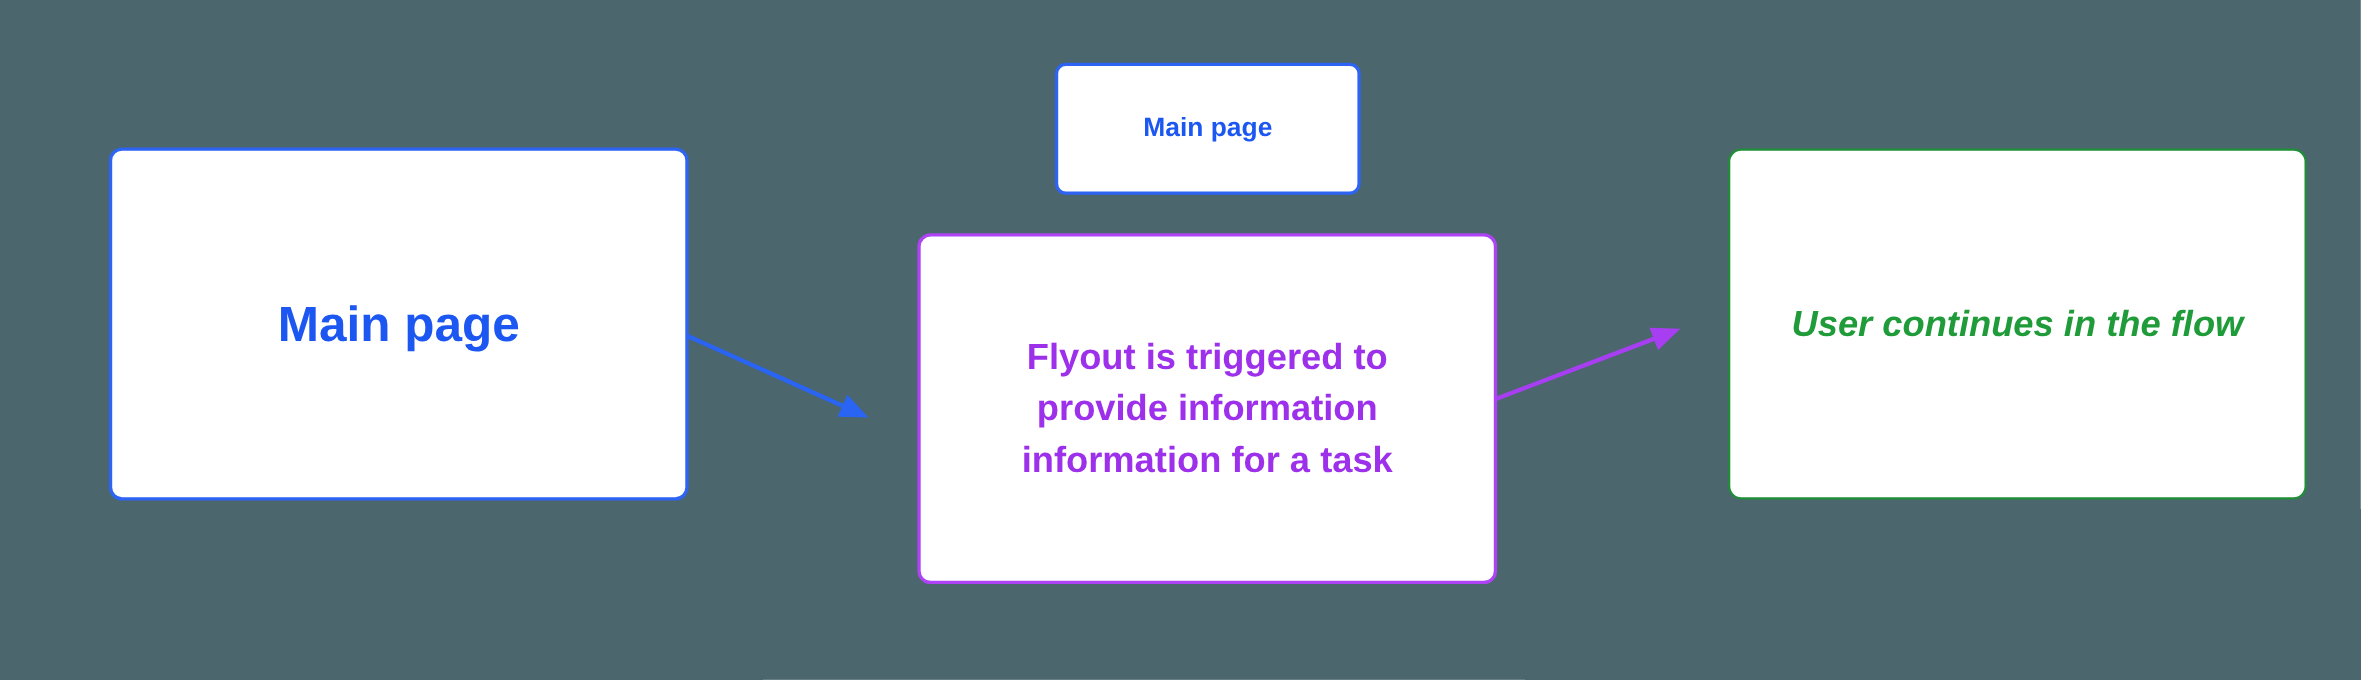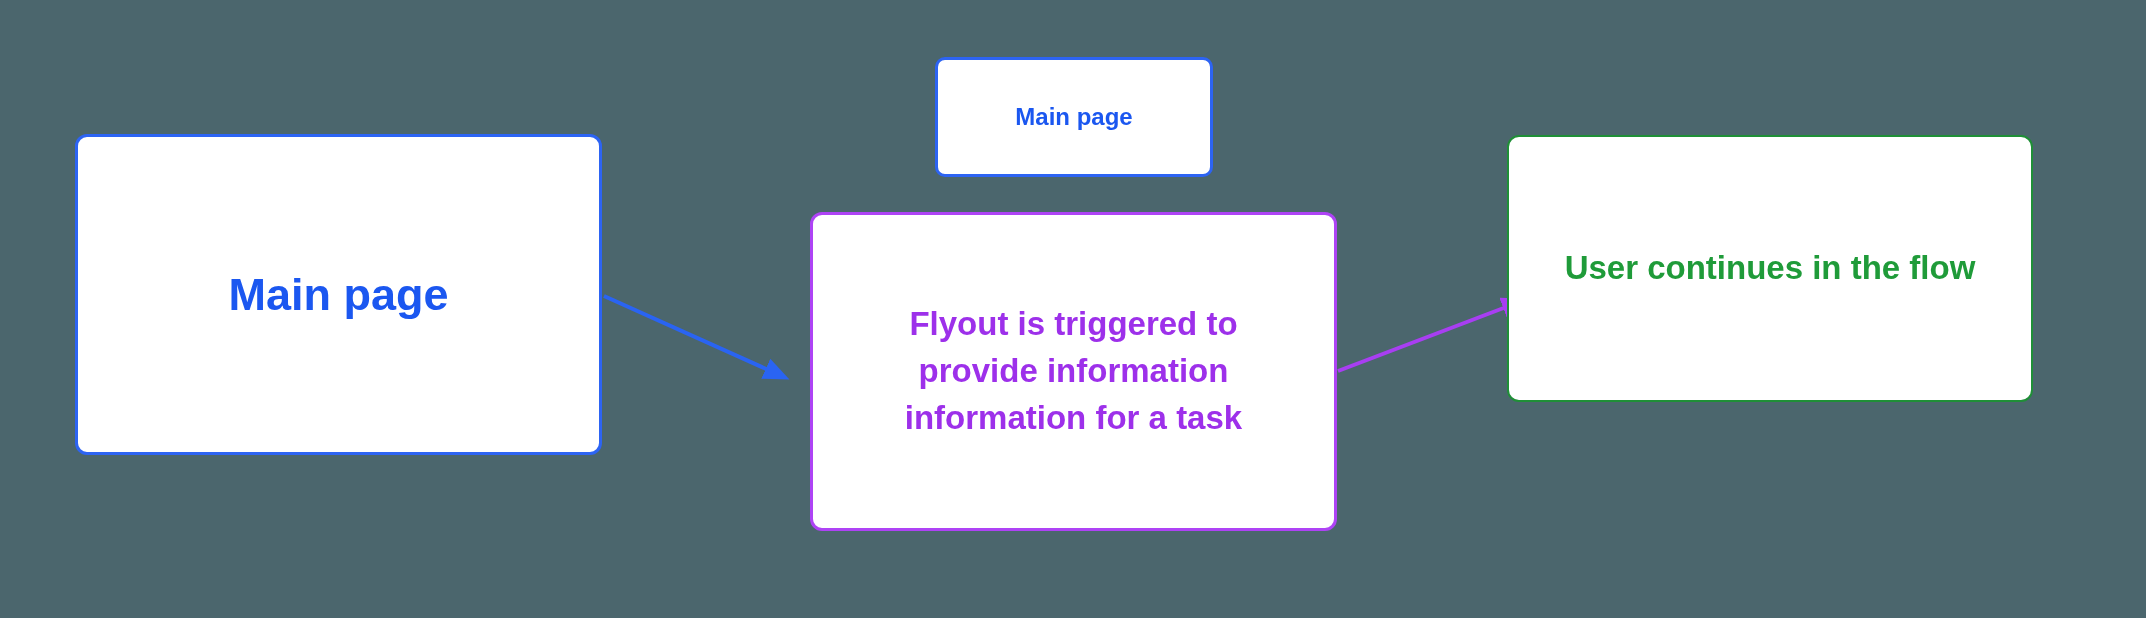--- a/index.html
+++ b/index.html
@@ -23,20 +23,21 @@
   .connector-layer line { pointer-events: stroke; }
   .node {
     position: absolute;
     box-sizing: border-box;
     background: var(--node-fill, #ffffff);
     border-radius: 12px;
     display: flex;
     align-items: center;
     justify-content: center;
     text-align: center;
+    margin-left: 24px;
   }
   .node.blue   { border: 3px solid var(--blue-border); }
   .node.purple { border: 3px solid var(--purple-border); }
   .node.green  { border: 2px solid var(--green-border); }
   .node.small  { border-radius: 10px; }
   .label {
     font-weight: 700;
     display: inline-block;
   }
   .label-blue   { color: var(--blue-text); }
@@ -70,17 +71,17 @@
   </div>
 
   <div class="node blue small" style="left:935px; top:57px; width:278px; height:120px;">
     <span class="label label-blue size-sm">Main page</span>
   </div>
 
   <div class="node purple" style="left:810px; top:212px; width:527px; height:319px;">
     <span class="label label-purple size-md wrap-narrow">Flyout is triggered to provide information information for a task</span>
   </div>
 
-  <div class="node green" style="left:1507px; top:135px; width:526px; height:267px;">
+  <div class="node green" style="left:1547px; top:135px; width:526px; height:319px;font-style:italic;">
     <span class="label label-green size-md">User continues in the flow</span>
   </div>
 
 </div>
 
 </body></html>

